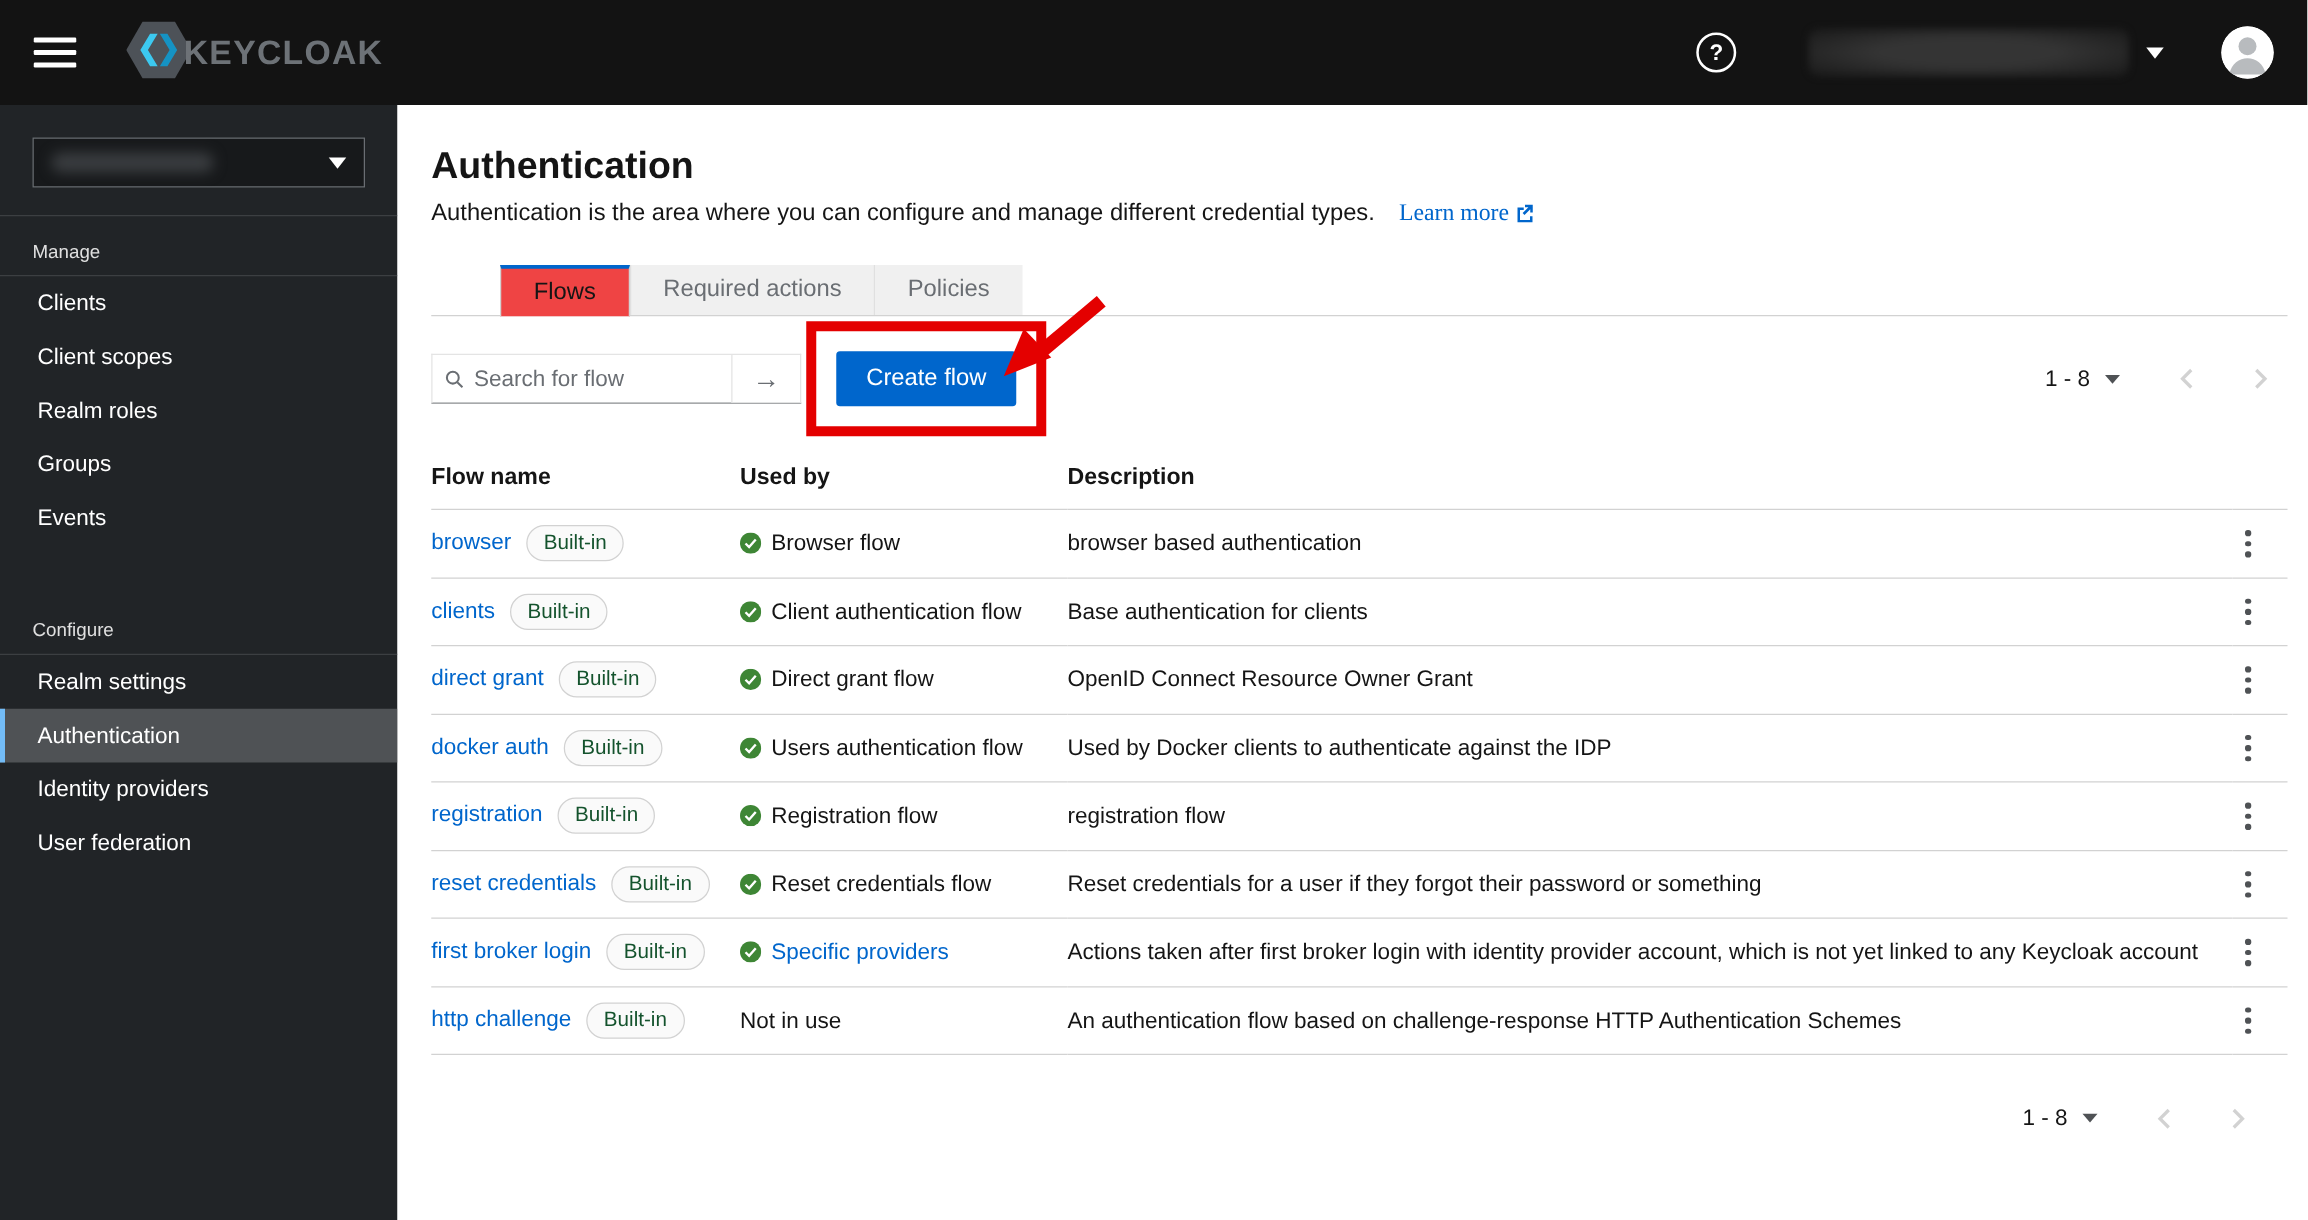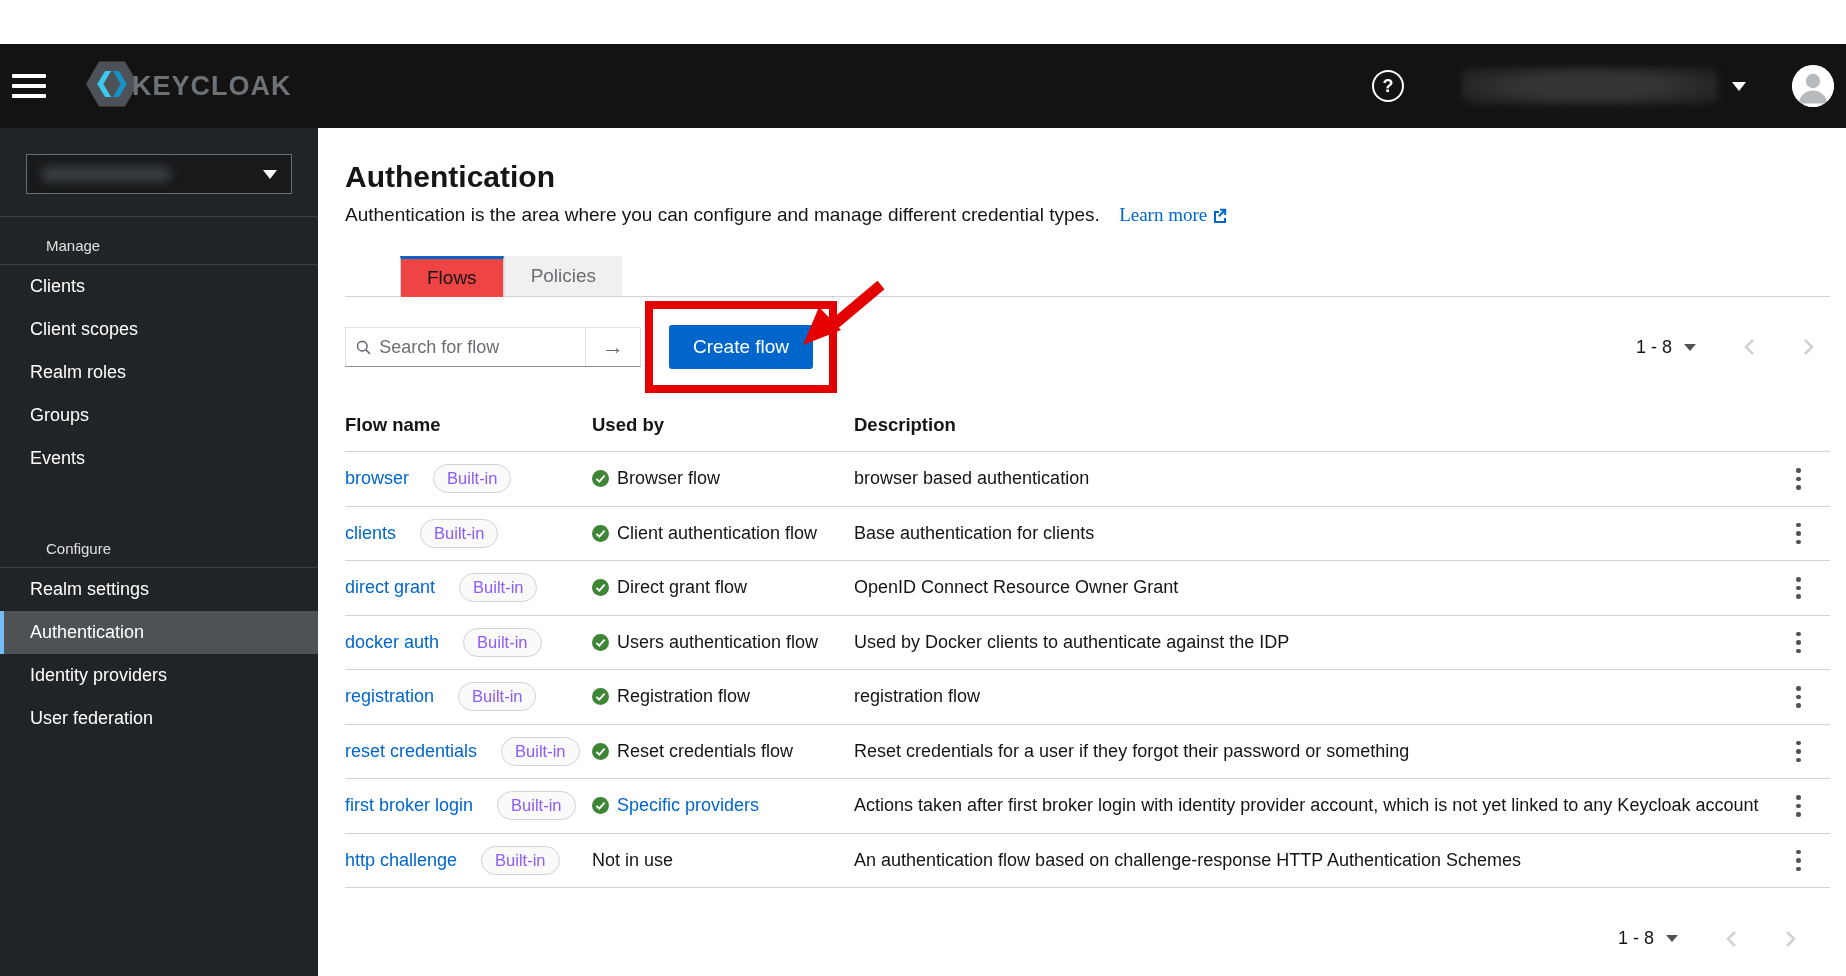--- a/index.html
+++ b/index.html
@@ -1,40 +1,40 @@
 <!DOCTYPE html>
 <html><head>
 <meta charset="utf-8">
 <style>
   * { margin:0; padding:0; box-sizing:border-box; }
   html,body { width:1846px; height:976px; overflow:hidden;
     font-family:"Liberation Sans", sans-serif; background:#fff; color:#151515; }
 
   
-  .masthead { height:84px; background:#131313; display:flex; align-items:center; padding:0 12px;margin-top:44px; }
+  .masthead { height:84px; background:#131313; display:flex; align-items:center; padding:0 27px; }
   .hamburger { width:34px; height:24px; display:flex; flex-direction:column; justify-content:space-between; cursor:pointer; background:none; border:none; }
   .hamburger span { display:block; height:4px; background:#fff; border-radius:1px; }
   .brand { display:flex; align-items:center; margin-left:40px; }
   .brand-text { color:#6d7277; font-size:27px; font-weight:bold; letter-spacing:1px; margin-left:-6px; }
   .help-btn { margin-left:auto; width:32px; height:32px; border-radius:50%; border:2.5px solid #fff; color:#fff; background:none; font-size:18px; font-weight:bold; display:flex; align-items:center; justify-content:center; cursor:pointer; }
   .user-blur { margin-left:58px; width:256px; height:38px; border-radius:8px;
     background:radial-gradient(ellipse at 50% 50%, #343434 40%, #242424 75%, #1a1a1a 100%); filter:blur(3px); }
   .masthead .caret { margin-left:14px; color:#fff; background:none; border:none; cursor:pointer; }
   .caret-shape { width:0; height:0; border-left:7px solid transparent; border-right:7px solid transparent; border-top:9px solid currentColor; display:inline-block; }
   .avatar { margin-left:46px; width:42px; height:42px; border-radius:50%; overflow:hidden; background:#fff; }
 
   
   .layout { display:flex; height:892px; }
   .sidebar { width:318px; background:#212427; color:#fff; flex-shrink:0; }
   .realm-select { margin:26px 26px 0 26px; height:40px; border:1px solid #6a6e73; display:flex; align-items:center; padding:0 14px; cursor:pointer; background:#17191b; }
   .realm-blur { width:130px; height:16px; border-radius:8px; background:#3a3d40; filter:blur(5px); }
   .realm-select .caret-shape { margin-left:auto; color:#fff; }
   .nav-divider { height:1px; background:#3c3f42; }
   .realm-divider { margin-top:22px; }
-  .nav-title { padding:20px 26px 10px 26px; font-size:15px; color:#e0e0e0;margin-left:20px; }
+  .nav-title { padding:20px 26px 10px 26px; font-size:15px; color:#e0e0e0; }
   .nav-item { padding:11px 26px; font-size:18px; color:#fff; cursor:pointer; border-left:4px solid transparent; }
   .nav-item.active { background:#4f5255; border-left:4px solid #73bcf7; }
   .nav-section.configure { margin-top:40px; }
 
   
   .main { flex:1; background:#fff; padding:32px 16px 0 27px; position:relative; }
   h1.page-title { font-size:30px; font-weight:600; color:#151515; }
   .page-desc { margin-top:10px; font-size:19px; color:#151515; }
   .learn-more { color:#0066cc; text-decoration:none; margin-left:14px; cursor:pointer;font-family:Liberation Serif, serif; }
   .ext-ico { vertical-align:-2px; margin-left:5px; }
@@ -64,21 +64,21 @@
   .pag-nav { background:none; border:none; cursor:pointer; margin-left:46px; color:#d2d2d2; display:flex; }
   .pagination.top { margin-right:14px; }
   .pagination.bottom { justify-content:flex-end; margin:40px 32px 0 0; }
 
   
   table.flows { width:100%; border-collapse:collapse; margin-top:12px; }
   .flows th { text-align:left; font-size:18.5px; font-weight:bold; padding:15px 10px 15px 0; border-bottom:1px solid #d2d2d2; }
   .flows td { font-size:18px; padding:10px 10px 10px 0; border-bottom:1px solid #d2d2d2; height:50px; }
   .col-name { width:247px; } .col-used { width:262px; } .col-kebab { width:44px; }
   .flow-link { color:#0066cc; text-decoration:none; cursor:pointer; }
-  .badge { display:inline-block; margin-left:24px; padding:4px 13px; border:1px solid #d2d2d2; border-radius:15px; background:#fafafa; font-size:16.5px; color:#8b5cf6; }
+  .badge { display:inline-block; margin-left:12px; padding:4px 13px; border:1px solid #d2d2d2; border-radius:15px; background:#fafafa; font-size:16.5px; color:#14532d; }
   .used-cell { display:flex; align-items:center; gap:8px; }
   .kebab { background:none; border:none; cursor:pointer; display:flex; flex-direction:column; gap:4px; align-items:center; padding:6px; margin-left:4px; }
   .kebab i { width:4.5px; height:4.5px; border-radius:50%; background:#4f5255; }
 </style>
 </head>
 <body>
 
 <header class="masthead">
   <button class="hamburger">
       <span></span>
@@ -141,20 +141,21 @@
       <span>Authentication is the area where you can configure and manage different credential types.</span>
       <a class="learn-more"><span>Learn more</span><svg class="ext-ico" width="16" height="16" viewBox="0 0 16 16">
             <path d="M2 4h5v2H4v8h8v-3h2v5H2z" fill="#0066cc"></path>
             <path d="M8 1.8h6.2V8h-2V5.3L7.6 9.9 6.1 8.4 10.7 3.8H8z" fill="#0066cc"></path>
           </svg></a>
     </p>
 
     <div class="tabs" id="tabs">
         <div class="lead"></div>
         <button class="tab first active">Flows</button>
+        <button class="tab">Required actions</button>
         <button class="tab">Policies</button>
       </div>
 
     <div class="toolbar">
       <div class="search-group">
         <div class="search-box">
           <svg width="17" height="17" viewBox="0 0 17 17">
               <circle cx="7" cy="7" r="5.3" fill="none" stroke="#6a6e73" stroke-width="1.8"></circle>
               <line x1="11" y1="11" x2="15.6" y2="15.6" stroke="#6a6e73" stroke-width="1.8"></line>
             </svg>

